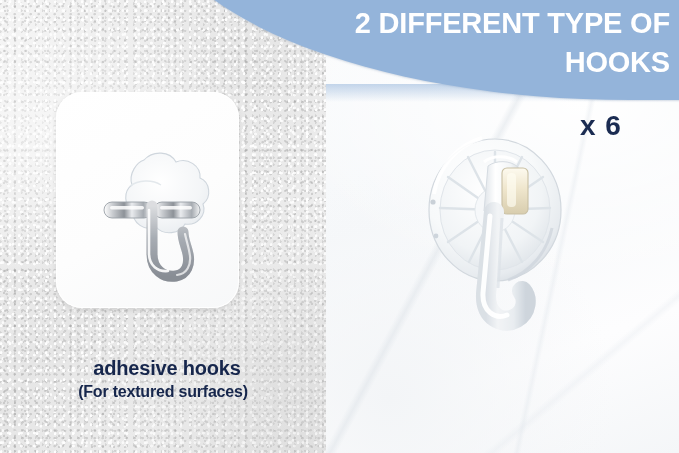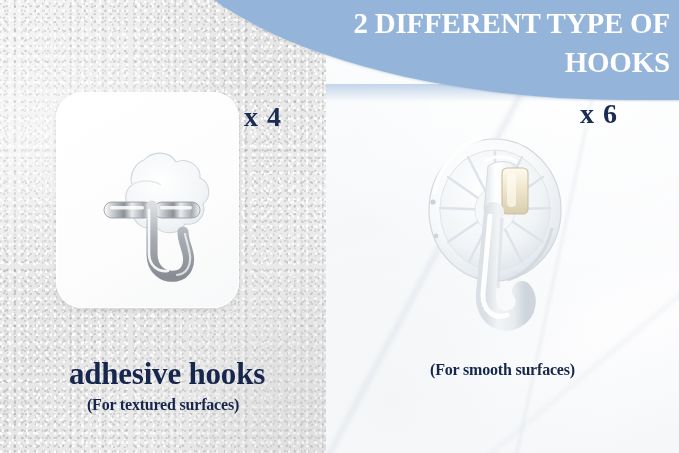--- a/index.html
+++ b/index.html
@@ -5,21 +5,21 @@
   html, body {
     margin: 0;
     padding: 0;
     background: #ffffff;
   }
   #stage {
     position: relative;
     width: 679px;
     height: 453px;
     overflow: hidden;
-    font-family: Liberation Serif, serif;
+    font-family: Liberation Sans, sans-serif;
     background: #ef4444;
   }
 
   
   .panel {
     position: absolute;
     top: 0;
     bottom: 0;
   }
   #panel-textured {
@@ -102,21 +102,21 @@
 
   
   .count-label {
     position: absolute;
     color: #1b2c52;
     font-weight: bold;
     font-size: 28px;
     letter-spacing: 1px;
   }
   #count-left  { left: 244px; top: 101px; }
-  #count-right { left: 580px; top: 98px; }
+  #count-right { left: 580px; top: 110px; }
 
   
   #adhesive-pad {
     position: absolute;
     left: 56px;
     top: 92px;
     width: 183px;
     height: 216px;
     border-radius: 26px;
     background:
@@ -142,21 +142,21 @@
 
   
   .caption {
     position: absolute;
     text-align: center;
     color: #16264c;
     font-weight: bold;
   }
   .caption .caption-title {
     display: block;
-    font-size: 31px;
+    font-size: 20px;
     line-height: 1.12;
     letter-spacing: -0.2px;
     padding-left: 8px;
   }
   .caption .caption-sub {
     display: block;
     font-size: 16px;
     line-height: 1.2;
     margin-top: 3px;
     letter-spacing: -0.2px;
@@ -291,25 +291,23 @@
     </g>
 
     <g>
       <path d="M70 80 L62 162 c-1 22 16 32 30 24 c11-6 12-20 6-27" fill="none" stroke="url(#armGrad)" stroke-width="20" stroke-linecap="round"></path>
       <path d="M70 80 L62 162 c-1 22 16 32 30 24 c11-6 12-20 6-27" fill="none" stroke="#cdd4db" stroke-width="20" stroke-linecap="round" opacity="0.25"></path>
       <path d="M66 84 L59 161 c-1 18 12 27 24 22" fill="none" stroke="#ffffff" stroke-width="5" stroke-linecap="round" opacity="0.95"></path>
       <path d="M78 86 L74 156" fill="none" stroke="#dbe1e7" stroke-width="3" opacity="0.7"></path>
     </g>
   </svg>
 
-  <div class="count-label" id="count-left">x 4</div>
   <div class="count-label" id="count-right">x 6</div>
 
   <div class="caption" id="caption-left">
     <span class="caption-title">adhesive hooks</span>
     <span class="caption-sub">(For textured surfaces)</span>
   </div>
 
   <div class="caption" id="caption-right">
-    <span class="caption-sub">(For smooth surfaces)</span>
   </div>
 
 </div>
 
 </body></html>

